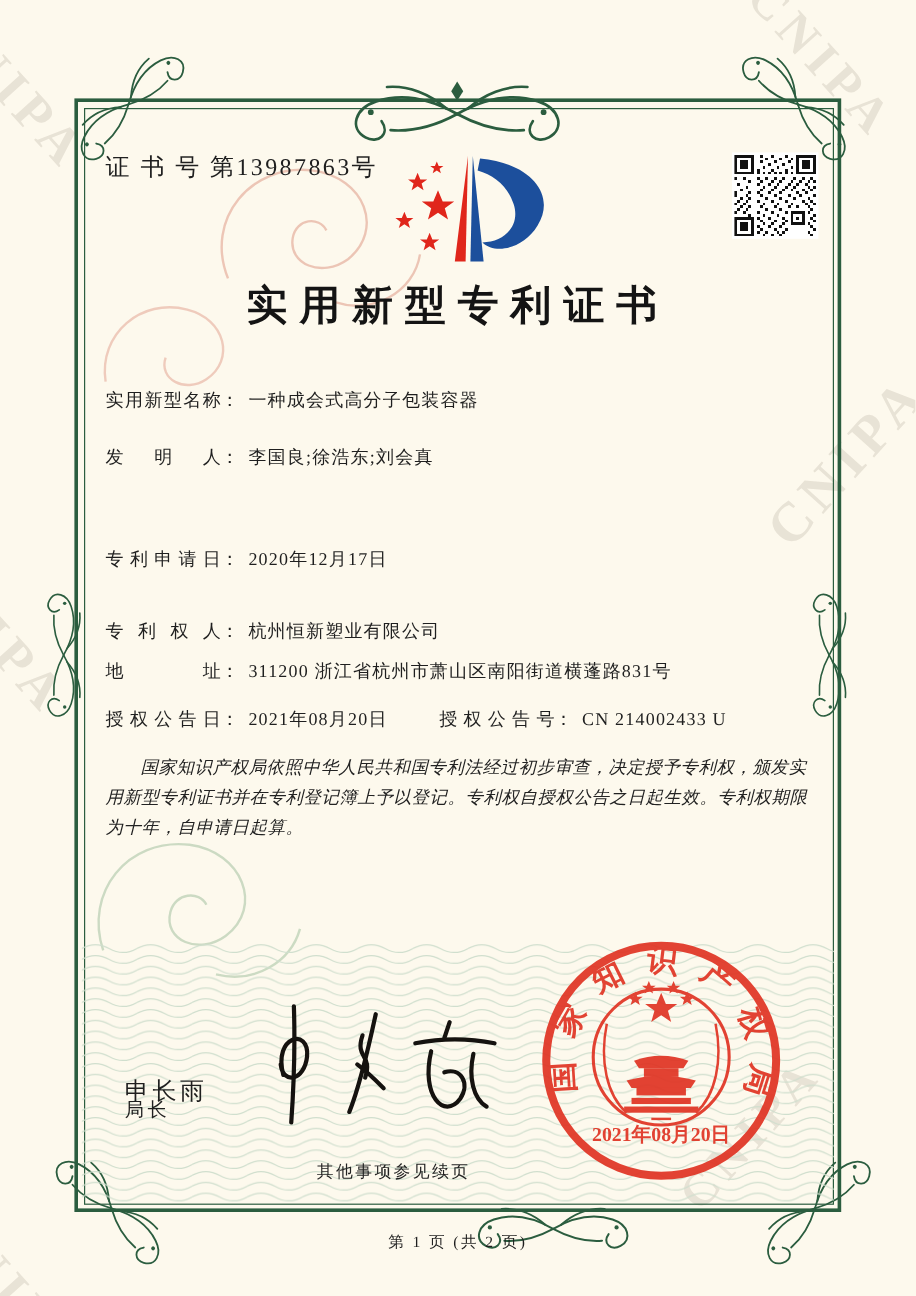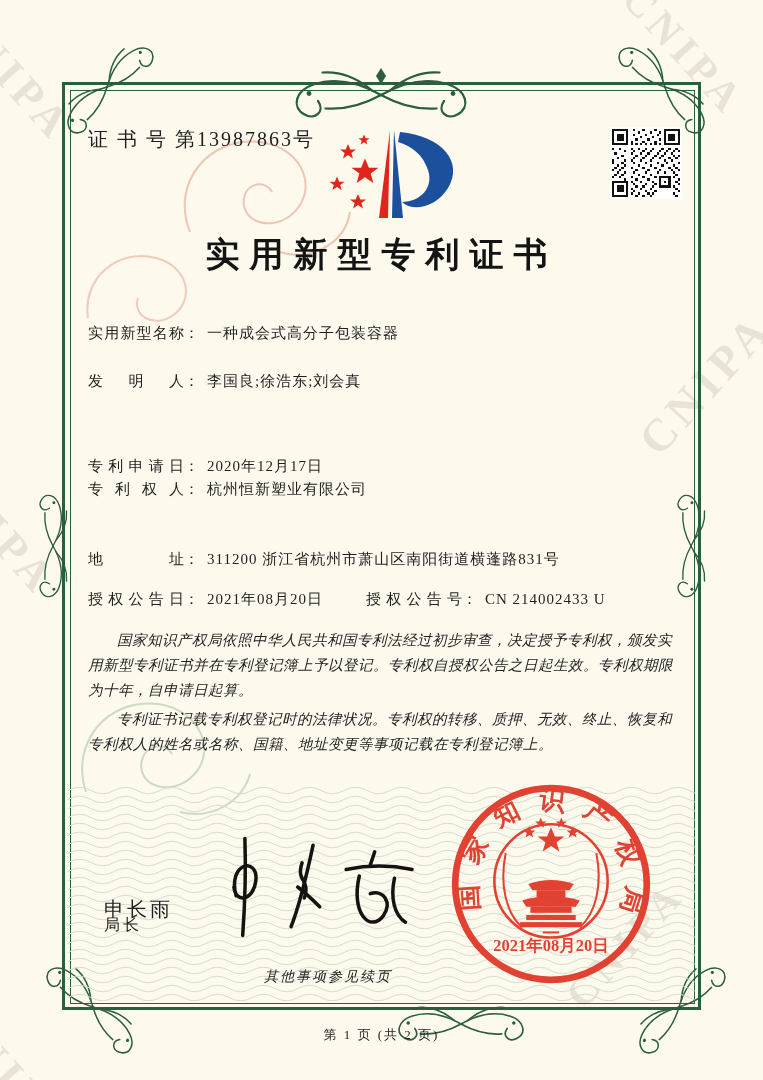--- a/index.html
+++ b/index.html
@@ -38,21 +38,21 @@
 
   .sig-title{position:absolute;left:104px;top:872px;font-size:16px;letter-spacing:3px;margin-top:43px;}
   .sig-name{position:absolute;left:104px;top:896px;font-size:20px;letter-spacing:3px;}
   .sig-script{position:absolute;left:205px;top:832px;}
 
   .seal{position:absolute;left:448px;top:781px;}
   .seal text{font-family:"Liberation Serif","DejaVu Serif",serif;}
 
   .footer-page{position:absolute;left:62px;top:982px;width:639px;text-align:center;font-size:13px;letter-spacing:2px;margin-top:44px;}
   .continuation{position:absolute;left:0;top:968px;width:656px;text-align:center;
-                font-size:14px;font-style:italic;letter-spacing:2px;color:#222;}
+                font-size:14px;letter-spacing:2px;color:#222;}
 
   .curl{position:absolute;overflow:visible;}
   svg text{font-family:"Liberation Serif","DejaVu Serif",serif;}
 </style>
 </head>
 <body>
 
 <div class="page">
 
   
@@ -200,37 +200,36 @@
   
   <div class="frow" style="top:324px">
     <span class="flabel">实用新型名称</span><span class="fcolon">：</span><span class="fvalue">一种成会式高分子包装容器</span>
   </div>
   <div class="frow" style="top:372px">
     <span class="flabel">发明人</span><span class="fcolon">：</span><span class="fvalue">李国良;徐浩东;刘会真</span>
   </div>
   <div class="frow" style="top:457px">
     <span class="flabel">专利申请日</span><span class="fcolon">：</span><span class="fvalue">2020年12月17日</span>
   </div>
-  <div class="frow" style="top:480px">
+  <div class="frow" style="top:517px">
     <span class="flabel">专利权人</span><span class="fcolon">：</span><span class="fvalue">杭州恒新塑业有限公司</span>
   </div>
   <div class="frow" style="top:550px">
     <span class="flabel">地址</span><span class="fcolon">：</span><span class="fvalue">311200 浙江省杭州市萧山区南阳街道横蓬路831号</span>
   </div>
   <div class="frow" style="top:590px">
     <span class="flabel">授权公告日</span><span class="fcolon">：</span><span class="fvalue">2021年08月20日</span>
     <span class="grant-group2">
       <span class="flabel">授权公告号</span><span class="fcolon">：</span><span class="fvalue">CN 214002433 U</span>
     </span>
   </div>
 
   
   <div class="paras">
     <p>国家知识产权局依照中华人民共和国专利法经过初步审查，决定授予专利权，颁发实用新型专利证书并在专利登记簿上予以登记。专利权自授权公告之日起生效。专利权期限为十年，自申请日起算。</p>
-    <p>专利证书记载专利权登记时的法律状况。专利权的转移、质押、无效、终止、恢复和专利权人的姓名或名称、国籍、地址变更等事项记载在专利登记簿上。</p>
   </div>
 
   
   <svg class="waves" width="627" height="216">
     <defs>
       <pattern id="wv" width="46" height="9" patternUnits="userSpaceOnUse">
         <path d="M0,4.5 Q11.5,-2 23,4.5 T46,4.5" fill="none" stroke="#cfdecd" stroke-width="1"></path>
       </pattern>
     </defs>
     <rect width="627" height="216" fill="url(#wv)"></rect>

